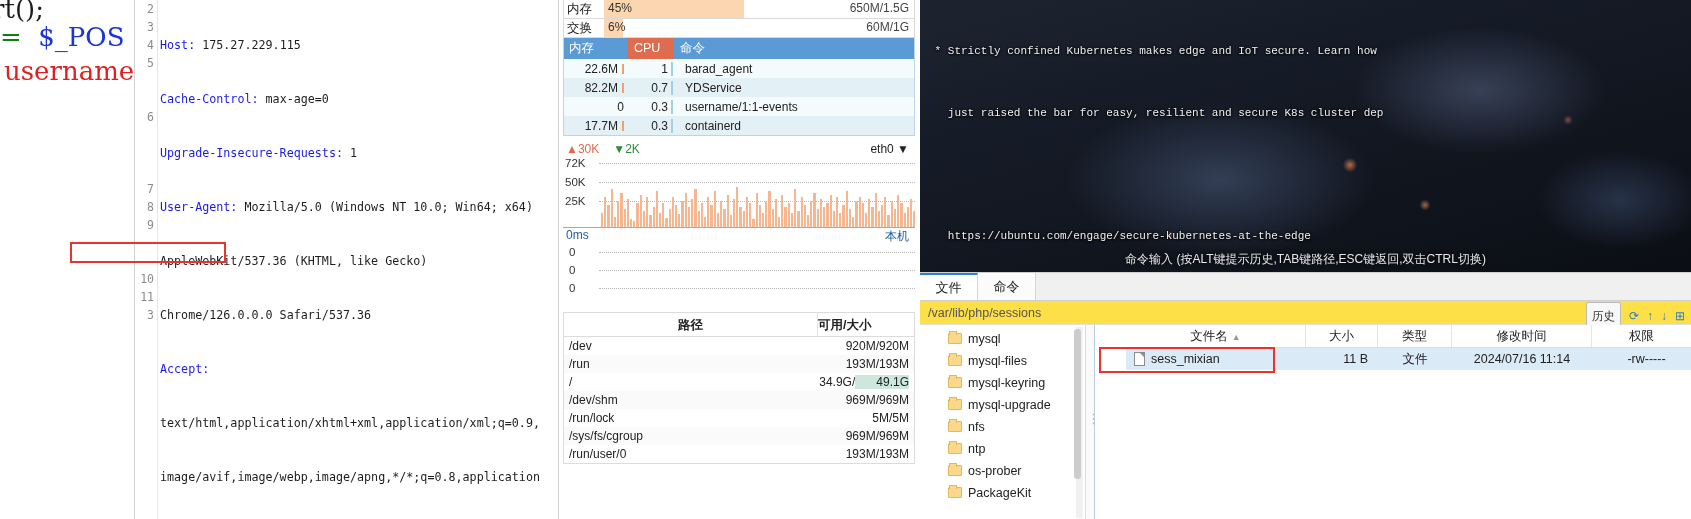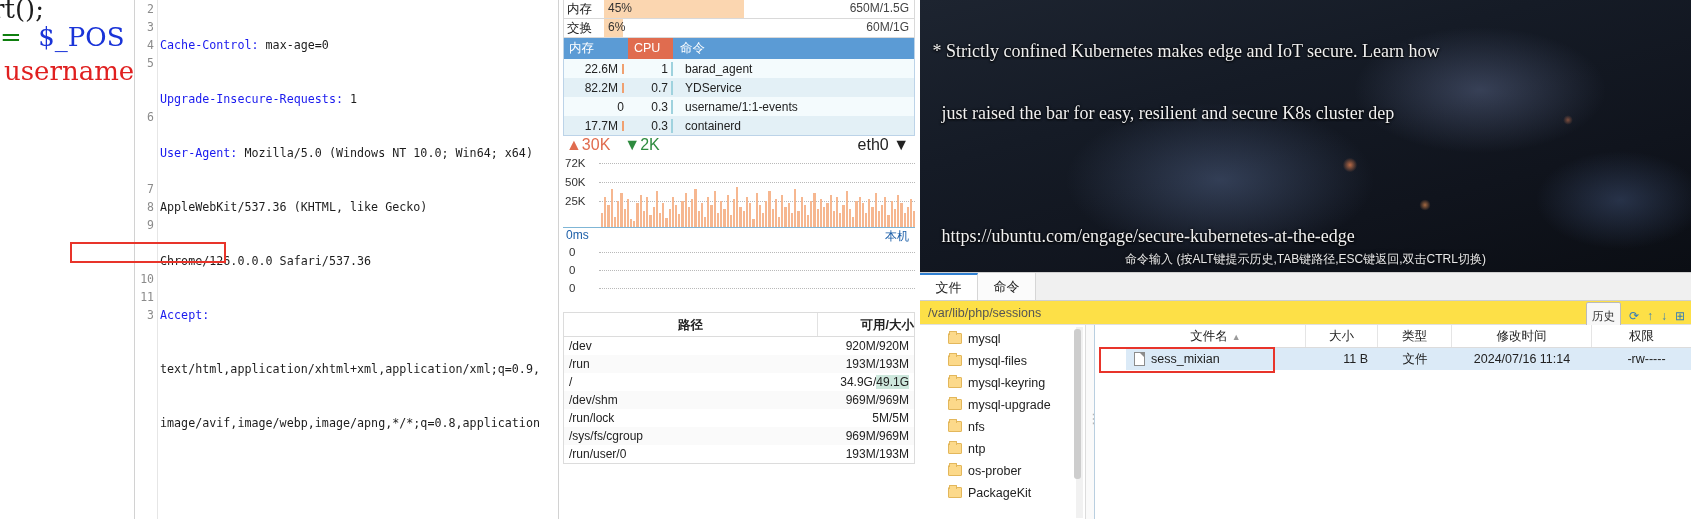--- a/index.html
+++ b/index.html
@@ -72,62 +72,62 @@
   .proc-head .c-cpu { width: 45px; background: #e06c4f; padding-left: 6px; line-height: 21px; }
   .proc-head .c-cmd { flex: 1; padding-left: 7px; line-height: 21px; }
   .proc-row { display: flex; font-size: 12px; height: 19px; align-items: center; color: #222; }
   .proc-row.odd { background: #f4fbfd; }
   .proc-row.even { background: #e3f0f6; }
   .proc-row .c-mem { width: 64px; text-align: right; padding-right: 4px; }
   .proc-row .c-mem .bar { display:inline-block; width:2px; height:10px; background:#f0a070; margin-left:4px; vertical-align:-1px;}
   .proc-row .c-cpu { width: 45px; text-align: right; padding-right: 3px; border-right: 2px solid #9fd2de; }
   .proc-row .c-cmd { flex: 1; padding-left: 12px; }
 
-  .net-head { display: flex; align-items: flex-start; height: 20px; font-size: 16px; padding-left: 3px; }
+  .net-head { display: flex; align-items: flex-end; height: 20px; font-size: 12px; padding-left: 3px; }
   .net-up { color: #e06c4f; margin-right: 14px; }
   .net-down { color: #2e8b3f; }
   .net-if { margin-left: auto; margin-right: 6px; color: #222; }
   .net-chart { position: relative; height: 72px; border-bottom: 1.5px solid #7fb6d6; }
   .net-y { position: absolute; left: 2px; font-size: 11.5px; color: #333; }
   .grid-dot { position: absolute; left: 36px; right: 0; border-top: 1px dotted #b9b9b9; }
   .bars { position: absolute; left: 38px; right: 0; bottom: 0; height: 55px; display: flex; align-items: flex-end; gap: 1px; }
   .bars i { display: block; width: 3px; background: #f6b790; }
 
   .lat-head { position: relative; height: 18px; font-size: 12px; color: #1b5ea8; padding-left: 3px; }
   .lat-local { position: absolute; right: 6px; top: 0; color: #1b5ea8; }
   .lat-chart { position: relative; height: 60px; }
   .lat-y { position: absolute; left: 6px; font-size: 11.5px; color: #333; }
 
   .disk-table { border: 1px solid #dcdcdc; margin-top: 6px; width: 100%; }
   .disk-head { display: flex; height: 24px; font-size: 12.5px; color: #222; background: #fff; border-bottom: 1px solid #dcdcdc; font-weight: bold; }
   .disk-head .dh-path { flex: 1; text-align: center; line-height: 24px; border-right: 1px solid #e2e2e2; }
-  .disk-head .dh-size { width: 96px; text-align: right; line-height: 24px; }
+  .disk-head .dh-size { width: 96px; text-align: left; line-height: 24px; }
   .disk-row { display: flex; height: 18px; font-size: 12px; color: #222; align-items: center; }
   .disk-row.odd { background: #fafafa; }
   .disk-row .d-path { flex: 1; padding-left: 5px; }
   .disk-row .d-size { width: 96px; text-align: right; padding-right: 5px; }
-  .d-size .hl { background: #cde7dc; }
+  .d-size .hl { background: #cde7dc; padding-left: 21px; }
 
   
   .right-pane { position: relative; width: 771px; height: 519px; flex: 0 0 771px; }
   .term {
     position: relative; width: 771px; height: 272px; overflow: hidden;
     background:
       radial-gradient(ellipse 220px 110px at 300px 180px, rgba(90,110,150,.45), rgba(0,0,0,0) 70%),
       radial-gradient(ellipse 180px 90px at 560px 90px,  rgba(110,125,165,.40), rgba(0,0,0,0) 70%),
       radial-gradient(ellipse 120px 70px at 700px 200px, rgba(70,90,130,.45), rgba(0,0,0,0) 70%),
       radial-gradient(circle 9px at 430px 165px, rgba(220,120,70,.85), rgba(0,0,0,0) 80%),
       radial-gradient(circle 7px at 505px 205px, rgba(225,140,80,.7), rgba(0,0,0,0) 80%),
       radial-gradient(circle 6px at 648px 120px, rgba(200,110,70,.6), rgba(0,0,0,0) 80%),
       radial-gradient(circle 5px at 250px 235px, rgba(210,130,80,.55), rgba(0,0,0,0) 80%),
       linear-gradient(165deg, #1d2430 0%, #151b26 35%, #10141d 70%, #0b0e14 100%);
   }
   .term-text {
     position: absolute; left: 8px; top: 0; right: 0;
-    font-family: Liberation Serif, serif; font-size: 18px; line-height: 20.5px;
+    font-family: Liberation Mono, monospace; font-size: 11px; line-height: 20.5px;
     color: #f0f0f0; white-space: pre; text-shadow: 0 0 3px rgba(0,0,0,.95), 0 1px 2px rgba(0,0,0,.9);
   }
   .term-hint {
     position: absolute; left: 0; right: 0; bottom: 0; height: 26px;
     font-size: 12px; color: #e8e8e8; text-align: center; line-height: 26px;
     text-shadow: 0 0 4px #000;
   }
 
   .file-panel { position: relative; width: 771px; height: 247px; background: #fff; border-top: 1px solid #cfcfcf; }
   .tabs { display: flex; height: 28px; background: #f0f0f0; border-bottom: 1px solid #cfcfcf; }
@@ -215,20 +215,21 @@
       <div>8</div>
       <div>9</div>
       <div></div>
       <div></div>
       <div>10</div>
       <div>11</div>
       <div>3</div>
     </div>
 
     <div class="code-area">
+      <div class="ln"><span class="hdrname">Host:</span><span class="hdrval"> 175.27.229.115</span></div>
       <div class="ln"><span class="hdrname">Cache-Control:</span><span class="hdrval"> max-age=0</span></div>
       <div class="ln"><span class="hdrname">Upgrade-Insecure-Requests:</span><span class="hdrval"> 1</span></div>
       <div class="ln"><span class="hdrname">User-Agent:</span><span class="hdrval"> Mozilla/5.0 (Windows NT 10.0; Win64; x64)</span></div>
       <div class="ln"><span class="hdrval">AppleWebKit/537.36 (KHTML, like Gecko)</span></div>
       <div class="ln"><span class="hdrval">Chrome/126.0.0.0 Safari/537.36</span></div>
       <div class="ln"><span class="hdrname">Accept:</span></div>
       <div class="ln"><span class="hdrval">text/html,application/xhtml+xml,application/xml;q=0.9,</span></div>
       <div class="ln"><span class="hdrval">image/avif,image/webp,image/apng,*/*;q=0.8,application</span></div>
       
       

